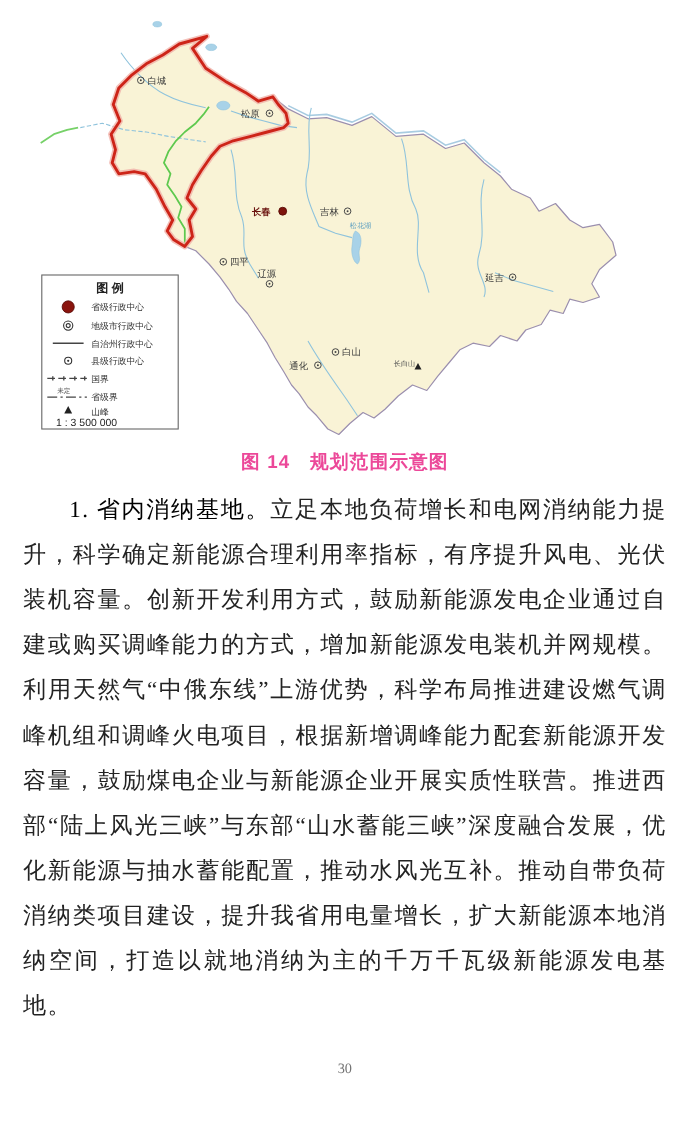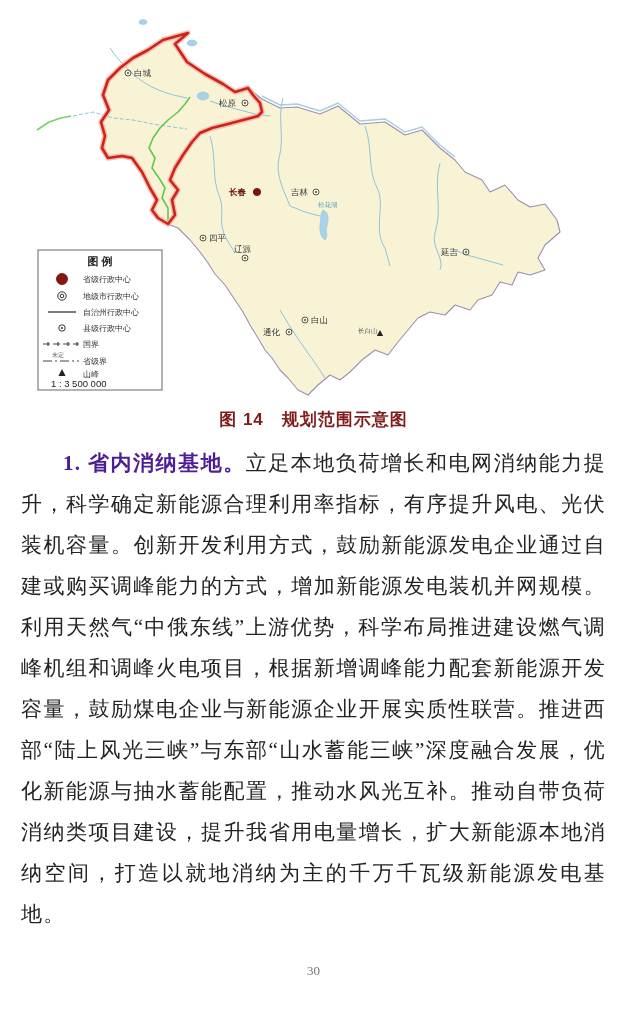--- a/index.html
+++ b/index.html
@@ -6,28 +6,28 @@
   body{
     width:627px;height:1019px;position:relative;background:#ffffff;
     font-family:"Liberation Serif","DejaVu Serif",serif;color:#1c1c1c;
     overflow:hidden;
   }
   .map-wrap{position:absolute;left:35px;top:8px;width:527px;height:394px;}
   .map-wrap svg{display:block;}
   .figure-caption{
     position:absolute;left:0;top:408px;width:627px;text-align:center;
     font-family:"Liberation Sans","DejaVu Sans",sans-serif;
-    font-weight:700;font-size:17px;color:#7f1d1d;letter-spacing:1px;
+    font-weight:700;font-size:17px;color:#ec4899;letter-spacing:1px;
   }
   .body-text{
     position:absolute;left:21px;top:443px;width:585px;
     font-size:21px;line-height:41px;letter-spacing:1.2px;
     text-align:justify;text-indent:2em;color:#232323;margin:0;
   }
-  .body-text .lead{font-weight:700;color:#4c1d95;}
+  .body-text .lead{font-weight:400;color:#000000;}
   .page-footer{
     position:absolute;left:0;top:963px;width:627px;text-align:center;
     font-size:13px;color:#737373;
   }
   text{font-family:"Liberation Sans","DejaVu Sans",sans-serif;}
 </style>
 </head>
 <body>
 
 <div class="map-wrap">

